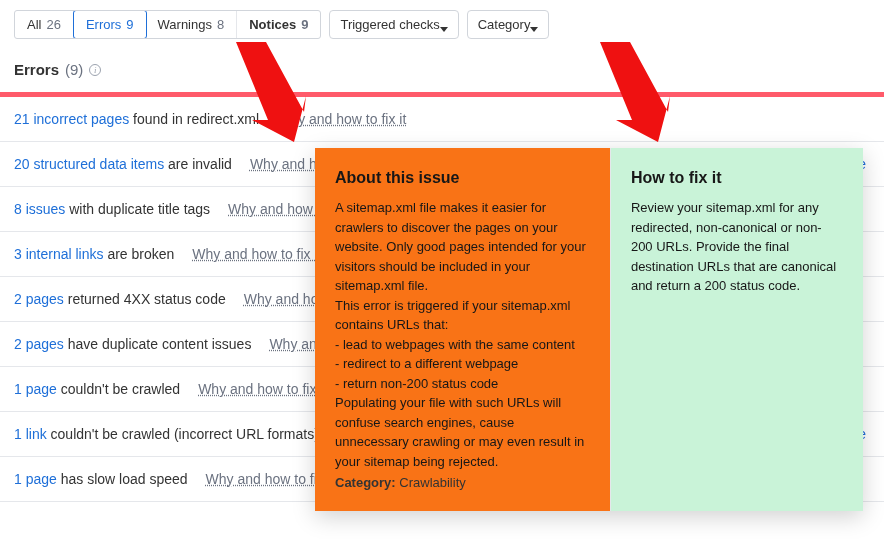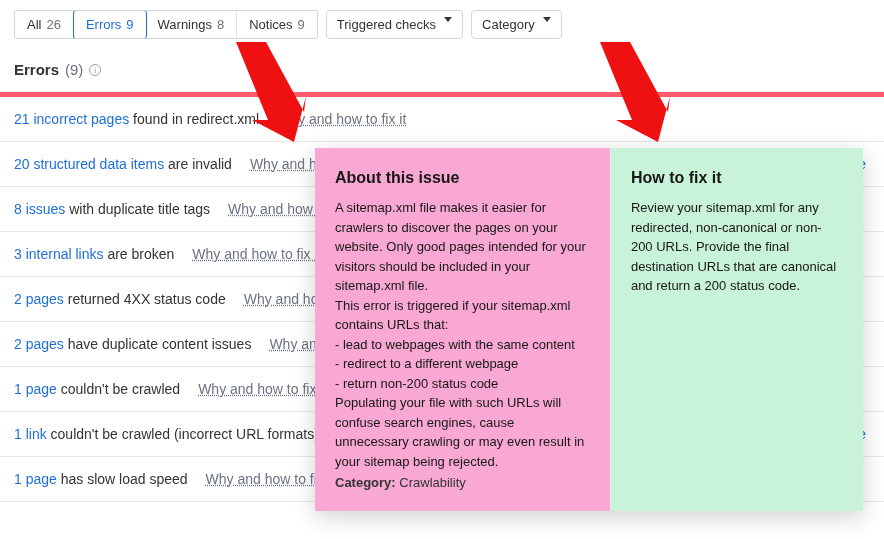--- a/index.html
+++ b/index.html
@@ -7,46 +7,46 @@
 
 .topbar { display: flex; align-items: center; gap: 8px; padding: 10px 14px; }
 
 .search-box { display: flex; align-items: center; border: 1px solid #d1d5db; border-radius: 4px; padding: 6px 10px; width: 190px; color: #9ca3af; gap: 6px; }
 .search-box svg { width: 12px; height: 12px; fill: #9ca3af; }
 .search-box input { border: none; outline: none; font-size: 13px; width: 100%; color: #333; }
 .search-box input::placeholder { color: #9ca3af; }
 
 .tabgroup { display: flex; border: 1px solid #d1d5db; border-radius: 3px; overflow: hidden; }
 .tab { padding: 6px 12px; font-size: 13px; border-right: 1px solid #e5e7eb; cursor: pointer; display: flex; align-items: center; gap: 5px; }
-.tab:last-child { border-right: none; }
+.tab:last-child { border-right: none; font-weight: bold; }
 .tab.active { border: 1px solid #1e6fd8; color: #1e6fd8; border-radius: 3px; margin: -1px; z-index: 2; position: relative; background: #fff; }
 .tab .count { color: #6b7280; }
 .tab.active .count { color: #1e6fd8; }
 
-.dropdown { border: 1px solid #d1d5db; border-radius: 4px; padding: 6px 10px; font-size: 13px; color: #333; display: flex; align-items: flex-start; gap: 8px; cursor: pointer; }
+.dropdown { border: 1px solid #d1d5db; border-radius: 4px; padding: 6px 10px; font-size: 13px; color: #333; display: flex; align-items: flex-end; gap: 0; cursor: pointer; }
 .chev-down { width: 0; height: 0; border-left: 4px solid transparent; border-right: 4px solid transparent; border-top: 5px solid #333; }
 
 .section-head { padding: 12px 14px 0 14px; font-size: 15px; display: flex; align-items: center; gap: 6px; }
 .section-head .label { font-weight: 700; }
 .section-head .cnt { color: #6b7280; }
 .info-icon { width: 12px; height: 12px; border: 1px solid #9ca3af; border-radius: 50%; display: inline-flex; align-items: center; justify-content: center; font-size: 9px; color: #9ca3af; font-style: italic; font-family: Georgia, serif; }
 
 .red-line { height: 5px; background: #ff5a6a; margin-top: 14px; }
 
 .issues { }
 .issue-row { display: flex; align-items: center; gap: 18px; padding: 14px 14px; border-bottom: 1px solid #e5e7eb; font-size: 14px; }
 .issue-row a.lead { color: #1e6fd8; text-decoration: none; }
 .issue-row .rest { color: #333; }
 .issue-row .why { color: #6b7280; text-decoration: underline dotted; cursor: pointer; }
 .issue-row .ue { color: #1e6fd8; margin-left: auto; margin-right: 4px; }
 
 .arrow { position: absolute; z-index: 50; }
 .arrow svg { display: block; }
 
-.popover { position: absolute; top: 148px; left: 315px; width: 548px; display: flex; background: #f9a8d4; box-shadow: 0 6px 22px rgba(0,0,0,0.18); z-index: 40; font-size: 13px; line-height: 1.5; }
+.popover { position: absolute; top: 148px; left: 315px; width: 548px; display: flex; background: #f97316; box-shadow: 0 6px 22px rgba(0,0,0,0.18); z-index: 40; font-size: 13px; line-height: 1.5; }
 .pop-left { width: 54%; padding: 18px 20px; border-right: 1px solid #e5e7eb; }
 .pop-right { width: 46%; padding: 18px 20px; background: #c9f3d8; }
 .pop-h { font-size: 16px; font-weight: 700; margin-bottom: 8px; color: #171717; }
 .pop-left p, .pop-right p { margin-bottom: 2px; color: #171717; }
 .cat-line { }
 .cat-line b { font-weight: 700; }
 </style>
 </head>
 <body>
 

